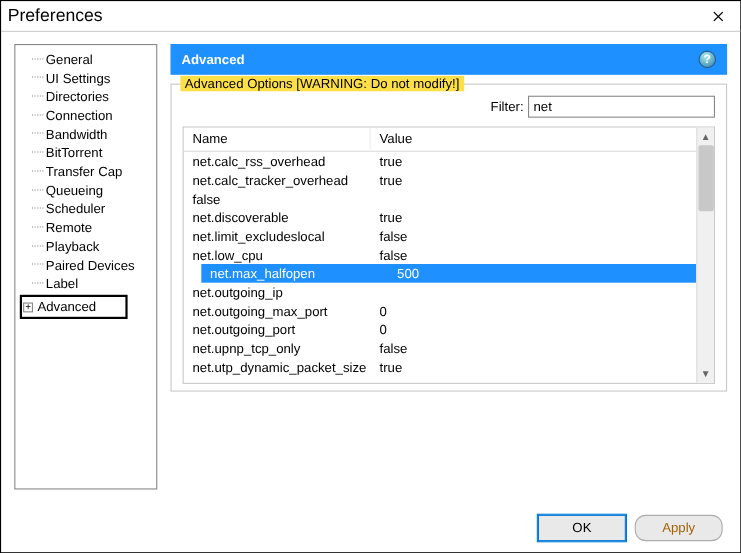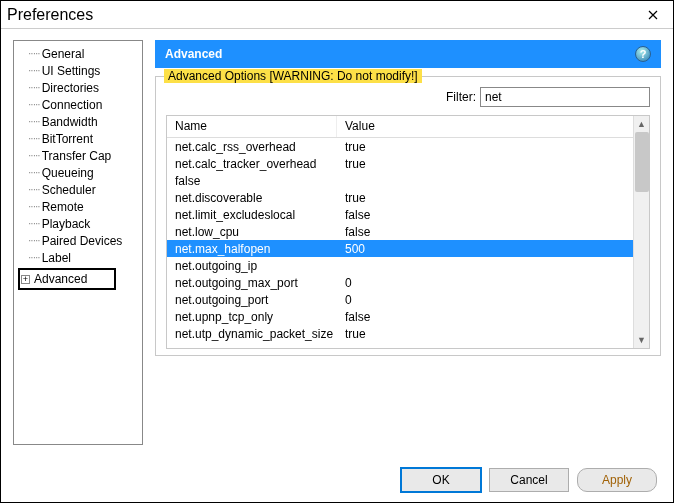--- a/index.html
+++ b/index.html
@@ -23,21 +23,21 @@
   .filter-row { display:flex; justify-content:flex-end; align-items:center; margin:2px 0 8px 0; }
   .filter-row label { margin-right:4px; }
   .filter-row input { width:170px; height:20px; border:1px solid #888; padding:0 4px; font-size:12px; }
   .table { border:1px solid #c8c8c8; height:234px; position:relative; overflow:hidden; }
   .thead { display:flex; height:22px; border-bottom:1px solid #ddd; background:#fff; }
   .th { padding:3px 8px; font-size:12px; }
   .th.name { width:170px; border-right:1px solid #eee; }
   .th.value { flex:1; }
   .tbody { position:absolute; top:22px; left:0; right:16px; bottom:0; overflow:hidden; }
   .tr { display:flex; height:17px; align-items:center; }
-  .tr.sel { background:#1e90ff; color:#fff; }
+  .tr.sel { background:#1e90ff; color:#fff;margin-left:16px; }
   .td { padding:0 8px; font-size:12px; overflow:hidden; white-space:nowrap; }
   .td.name { width:170px; }
   .td.value { flex:1; }
   .scrollbar { position:absolute; right:0; top:0; bottom:0; width:16px; background:#f0f0f0; border-left:1px solid #ddd;}
   .scroll-up, .scroll-down { height:16px; display:flex; align-items:center; justify-content:center; color:#666; font-size:9px;}
   .scroll-thumb { position:absolute; top:16px; width:14px; left:1px; height:60px; background:#c8c8c8; border-radius:2px;}
   .value-row { display:flex; align-items:center; margin-top:8px; border:2px solid #000; padding:4px 6px; gap:10px; }
   .value-row label { width:44px; }
   .value-row input { width:195px; height:20px; border:1px solid #888; padding:0 4px; font-size:12px;}
   .btn-small { width:74px; height:22px; background:#e9e9e9; border:1px solid #adadad; font-size:12px; cursor:pointer; }
@@ -195,17 +195,16 @@
             <div class="scroll-thumb"></div>
             <div class="scroll-down" style="position:absolute;bottom:0;width:100%;">▼</div>
           </div>
         </div>
 
       </div>
     </div>
 
     <div class="buttons">
       <button class="btn default">OK</button>
-      <button class="btn">Cancel</button>
       <button class="btn disabled">Apply</button>
     </div>
   </div>
 </div>
 
 </body></html>

